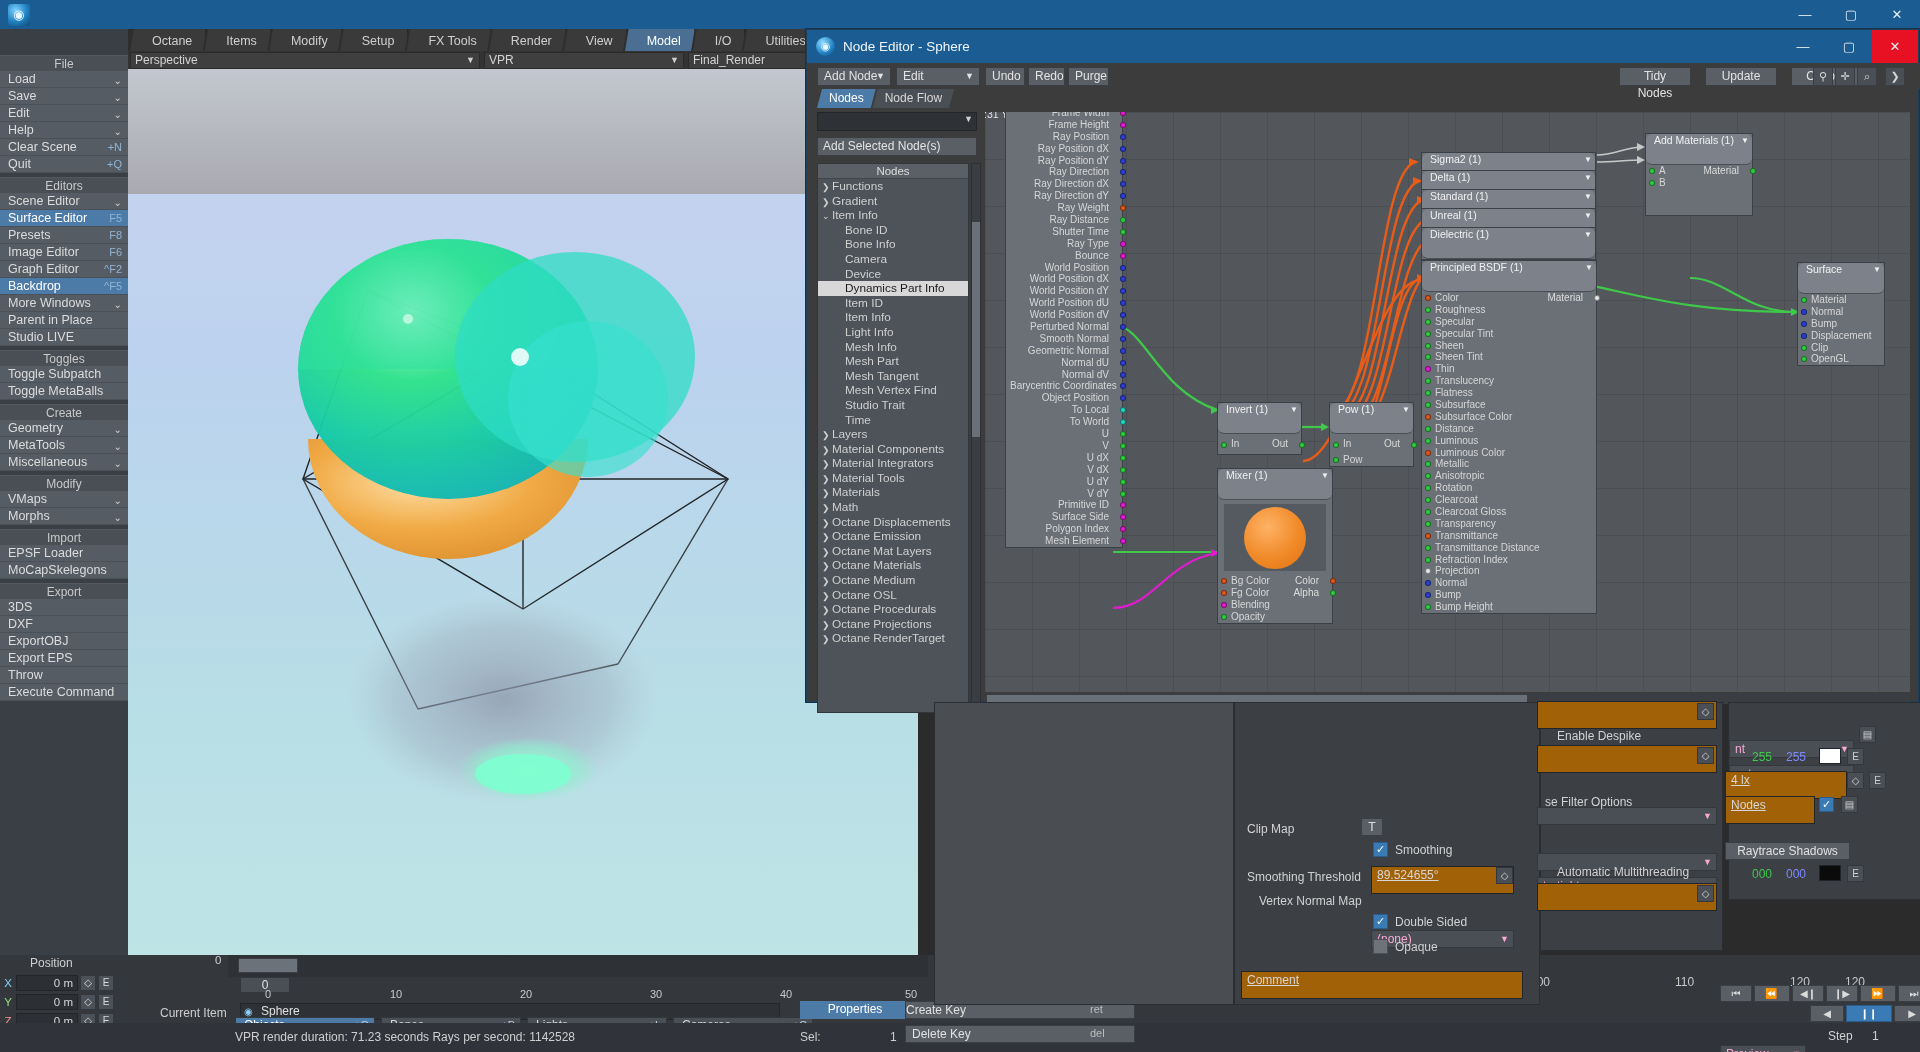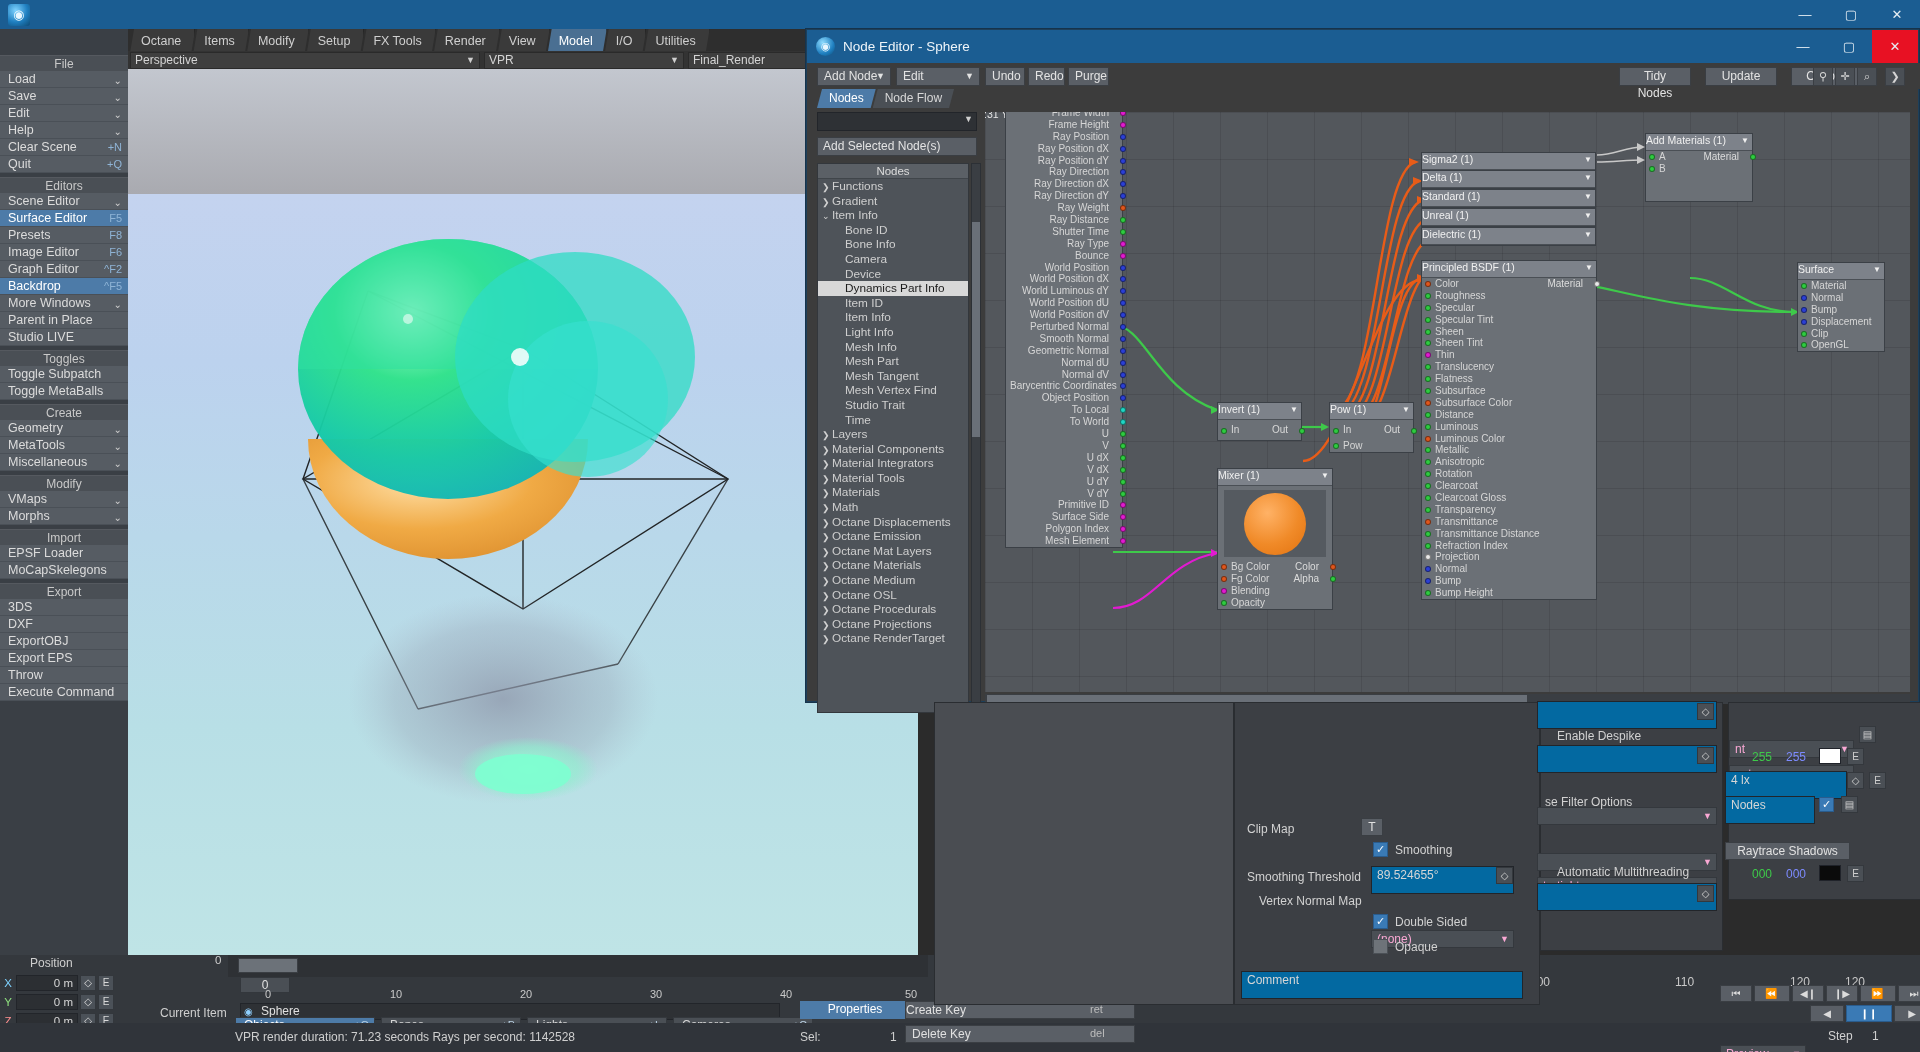--- a/index.html
+++ b/index.html
@@ -26,21 +26,21 @@
   #app-titlebar .wbtns { margin-left:auto; display:flex; height:29px; }
   #app-titlebar .wbtn {
     width:46px;height:29px;display:flex;align-items:center;justify-content:center;
     color:#e6eef4;font-size:13px;
   }
 
   
   #topbar { left:0; top:29px; width:1920px; height:22px; background:#2e2e2e; }
   #menu-tabs { left:128px; top:29px; height:22px; display:flex; }
   #menu-tabs .mtab {
-    padding:2px 13px 0 13px; height:36px; line-height:20px;
+    padding:2px 13px 0 24px; height:36px; line-height:20px;
     font-size:12.5px; color:#cfcfcf; background:#3a3a3a;
     border-right:1px solid #262626;
     clip-path: polygon(6px 0, 100% 0, calc(100% - 6px) 100%, 0 100%);
     margin-right:-4px;
   }
   #menu-tabs .mtab.active { background:#4a6f92; color:#fff; }
 
   
   #vpstrip { left:128px; top:51px; width:790px; height:18px; background:#333; display:flex; align-items:center; }
   .lw-dd {
@@ -168,22 +168,22 @@
       linear-gradient(to right, rgba(0,0,0,.10) 1px, transparent 1px),
       linear-gradient(to bottom, rgba(0,0,0,.10) 1px, transparent 1px);
     background-size:47px 47px;
   }
   #ne-hscroll { position:absolute; left:178px; top:664px; width:925px; height:10px; background:#3a3e43;}
   #ne-hscroll .thumb { position:absolute; left:2px; top:1px; width:540px; height:8px; background:#6a7078;}
 
   
   .node { position:absolute; background:#6b7076; border:1px solid #3b4046; }
   .node .nhdr {
-    height:17px; line-height:13px; font-size:10.5px; color:#f0f0f0; padding-left:0;
-    background:#7d828a; border-bottom:1px solid #4a4f55; position:relative;
+    height:31px; line-height:13px; font-size:10.5px; color:#f0f0f0; padding-left:8px;
+    background:#7d828a; border-bottom:1px solid #4a4f55; position:relative;border-radius:6px;
   }
   .node .nhdr .cv { position:absolute; right:3px; top:0; font-size:8px; }
   .node .prow {
     height:11.9px; line-height:11px; font-size:10px; color:#d6d6d6; position:relative;
     padding-left:13px; white-space:nowrap;
   }
   .dot { position:absolute; width:6px; height:6px; border-radius:50%; top:3px; border:1px solid rgba(0,0,0,.45); }
   .dot.in  { left:3px; }
   .dot.out { right:-4px; }
   .d-green { background:#2ecc40; } .d-blue { background:#2b3fd6; }
@@ -194,22 +194,22 @@
   #node-input-list { left:20px; top:-6px; width:118px; background:#6b7076; }
   #node-input-list .prow { text-align:right; padding-left:4px; padding-right:13px; }
 
   .node .prow .outlbl { position:absolute; right:13px; top:0; font-size:10px; color:#dcdcdc;}
 
   svg.wires { position:absolute; left:0; top:0; width:925px; height:580px; pointer-events:none; }
 
   
   .bgpanel { position:absolute; background:#3c3f44; border:1px solid #2a2d31; }
   .pfield {
-    position:absolute; height:28px; background:#0369a1; border:1px solid #22252a;
-    color:#d6d6d6; font-size:12px; line-height:16px; padding-left:5px;
+    position:absolute; height:28px; background:#a16207; border:1px solid #22252a;
+    color:#d6d6d6; font-size:12px; line-height:16px; padding-left:5px;text-decoration:underline;
   }
   .plabel { position:absolute; font-size:12px; color:#d2d2d2; }
   .pcheck { position:absolute; width:15px; height:15px; background:#3a7ab5; border:1px solid #2a5c8d;
     color:#fff; font-size:11px; text-align:center; line-height:13px; }
   .pcheck.off { background:#6e7379; border-color:#4b5056; color:transparent; }
   .pdd { position:absolute; height:18px; background:#4a4f55; border:1px solid #34383d;
     color:#f9a8d4; font-size:12px; line-height:16px; padding-left:5px;margin-top:40px; }
   .pdd .cv { position:absolute; right:4px; top:0; font-size:9px; }
   .pbtn { position:absolute; height:18px; background:#5a5f66; border:1px solid #3a3e43;
     color:#e1e1e1; font-size:12px; line-height:16px; text-align:center; }
@@ -561,21 +561,21 @@
         <div class="prow"><span>Ray Direction</span><span class="dot out d-blue"></span></div>
         <div class="prow"><span>Ray Direction dX</span><span class="dot out d-blue"></span></div>
         <div class="prow"><span>Ray Direction dY</span><span class="dot out d-blue"></span></div>
         <div class="prow"><span>Ray Weight</span><span class="dot out d-orange"></span></div>
         <div class="prow"><span>Ray Distance</span><span class="dot out d-green"></span></div>
         <div class="prow"><span>Shutter Time</span><span class="dot out d-green"></span></div>
         <div class="prow"><span>Ray Type</span><span class="dot out d-mag"></span></div>
         <div class="prow"><span>Bounce</span><span class="dot out d-mag"></span></div>
         <div class="prow"><span>World Position</span><span class="dot out d-blue"></span></div>
         <div class="prow"><span>World Position dX</span><span class="dot out d-blue"></span></div>
-        <div class="prow"><span>World Luminous dY</span><span class="dot out d-blue"></span></div>
+        <div class="prow"><span>World Position dY</span><span class="dot out d-blue"></span></div>
         <div class="prow"><span>World Position dU</span><span class="dot out d-blue"></span></div>
         <div class="prow"><span>World Position dV</span><span class="dot out d-blue"></span></div>
         <div class="prow"><span>Perturbed Normal</span><span class="dot out d-blue"></span></div>
         <div class="prow"><span>Smooth Normal</span><span class="dot out d-blue"></span></div>
         <div class="prow"><span>Geometric Normal</span><span class="dot out d-blue"></span></div>
         <div class="prow"><span>Normal dU</span><span class="dot out d-blue"></span></div>
         <div class="prow"><span>Normal dV</span><span class="dot out d-blue"></span></div>
         <div class="prow"><span>Barycentric Coordinates</span><span class="dot out d-blue"></span></div>
         <div class="prow"><span>Object Position</span><span class="dot out d-blue"></span></div>
         <div class="prow"><span>To Local</span><span class="dot out d-cyan"></span></div>

